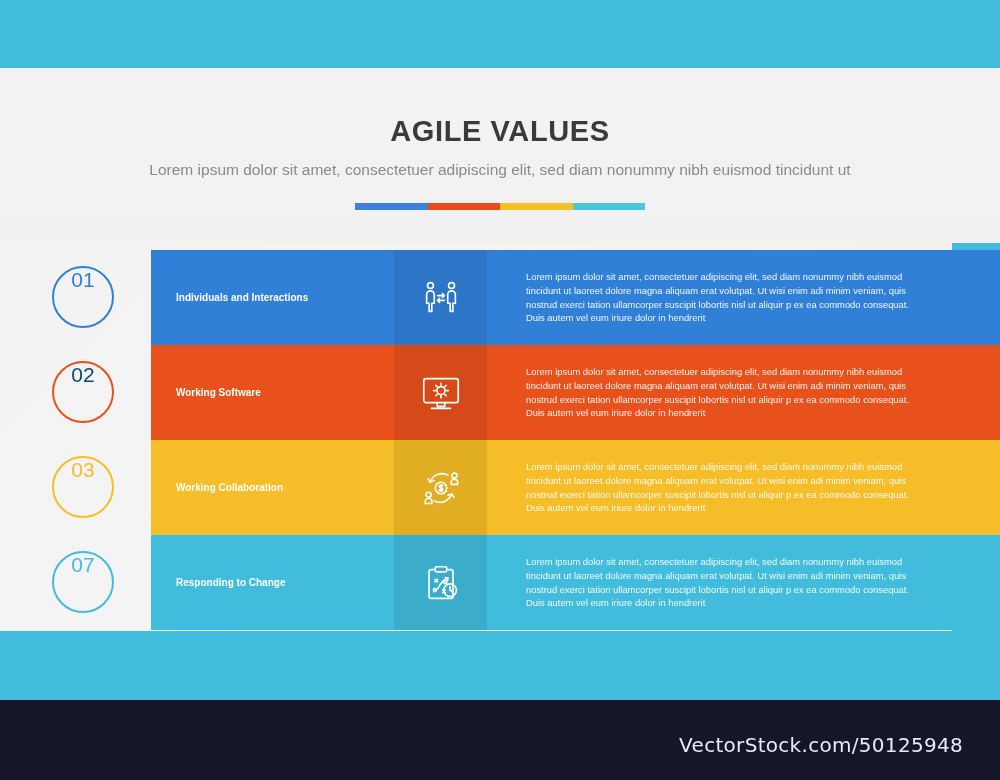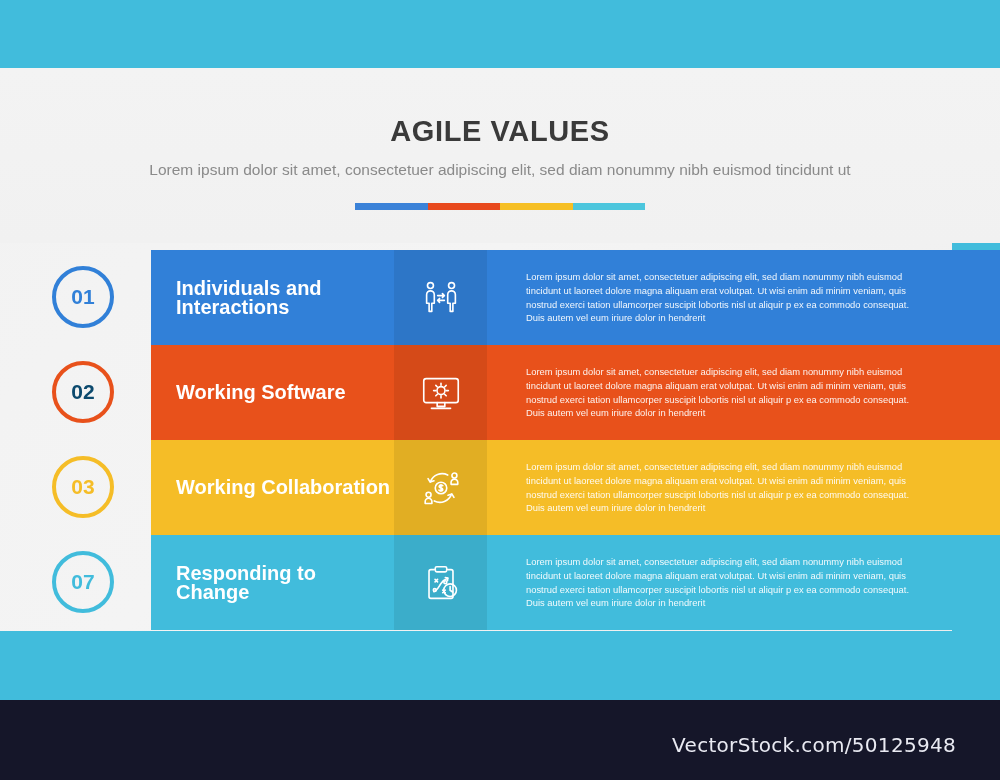--- a/index.html
+++ b/index.html
@@ -40,57 +40,57 @@
   }
   .divider span{flex:1 1 0;height:100%;display:block;}
 
   
   .rows{position:absolute;left:0;top:250px;width:1000px;}
   .row{position:relative;height:95px;width:1000px;}
   .row-fill{position:absolute;left:151px;top:0;right:0;height:95px;}
   .row-title{
     position:absolute;left:176px;top:0;height:95px;width:215px;
     display:flex;align-items:center;
-    color:#ffffff;font-size:20px;font-weight:bold;line-height:19px;
+    color:#ffffff;font-size:10px;font-weight:bold;line-height:19px;
   }
   .row-iconcell{
     position:absolute;left:394px;top:0;width:93px;height:95px;
     background:rgba(0,0,0,0.08);
     display:flex;align-items:center;justify-content:center;
   }
   .row-iconcell svg{width:46px;height:46px;display:block;}
   .row-desc{
     position:absolute;left:526px;top:0;width:400px;height:95px;
     display:flex;align-items:center;
   }
   .row-desc p{
     margin:0;color:rgba(255,255,255,.93);
     font-size:9.4px;line-height:13.6px;
     max-height:55px;overflow:hidden;
   }
 
   
   .num{
     position:absolute;left:52px;width:62px;height:62px;border-radius:50%;
-    border:4px solid #7f1d1d;box-sizing:border-box;
-    display:flex;align-items:center;justify-content:center;
-    font-size:21px;font-weight:bold;background:transparent;
+    border:2px solid #7f1d1d;box-sizing:border-box;
+    display:flex;align-items:flex-start;justify-content:center;
+    font-size:21px;font-weight:normal;background:transparent;
   }
 
   
   .footer{position:absolute;left:0;top:700px;width:1000px;height:80px;background:#151629;}
   .wm-logo{
     position:absolute;left:28px;top:718px;
     font-size:33px;color:#ffffff;letter-spacing:.2px;
     font-family:"DejaVu Sans","Liberation Sans",sans-serif;
   }
   .wm-logo b{font-weight:bold;}
   .wm-logo sup{font-size:13px;vertical-align:super;}
   .wm-url{
-    position:absolute;right:44px;top:733px;
+    position:absolute;right:37px;top:733px;
     font-size:20px;color:#e9eaf2;letter-spacing:.3px;
     font-family:"DejaVu Sans","Liberation Sans",sans-serif;
   }
 </style>
 </head>
 <body>
 
 <div class="stage">
 
   <div class="band-top"></div>

